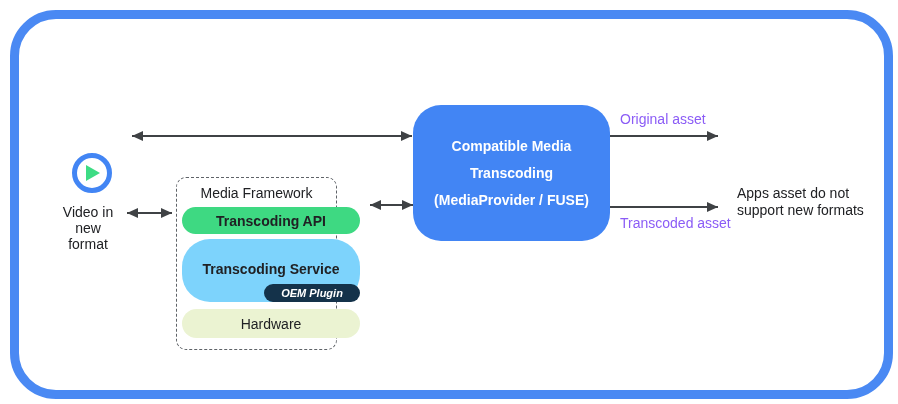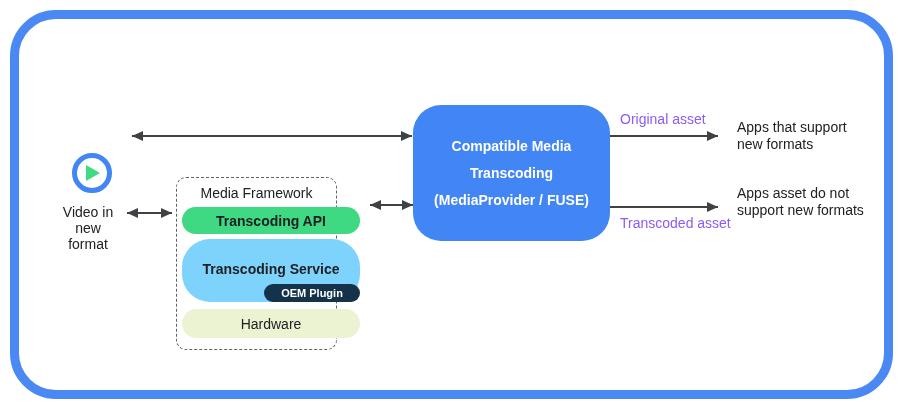--- a/index.html
+++ b/index.html
@@ -16,21 +16,21 @@
     border-left:14px solid #3ddc84;border-top:8px solid transparent;border-bottom:8px solid transparent;}
   
   .video-label{left:48px;top:204px;width:80px;text-align:center;font-size:14px;line-height:16px;white-space:pre-line;}
   
   .mf-box{left:176px;top:177px;width:161px;height:173px;border:1.5px dashed #5f6368;border-radius:10px;}
   .mf-title{left:0;top:7px;width:100%;text-align:center;font-size:14px;}
   .pill{position:absolute;display:flex;align-items:center;justify-content:center;box-sizing:border-box;}
   .pill-api{left:5px;top:29px;width:178px;height:27px;border-radius:14px;background:#3ed982;font-size:14px;font-weight:bold;}
   .pill-service{left:5px;top:61px;width:178px;height:63px;border-radius:28px;background:#7dd3fc;}
   .pill-service .svc-label{position:absolute;left:0;top:22px;width:100%;text-align:center;font-size:14px;font-weight:bold;}
-  .pill-oem{right:0;bottom:0;width:96px;height:18px;border-radius:9px;background:#14324a;color:#ffffff;font-size:11px;font-weight:bold;}
+  .pill-oem{right:0;bottom:0;width:96px;height:18px;border-radius:9px;background:#14324a;color:#ffffff;font-size:11px;font-weight:bold;font-style:italic;}
   .pill-hw{left:5px;top:131px;width:178px;height:29px;border-radius:15px;background:#ebf3d2;font-size:14px;}
   
   .blue-box{left:413px;top:105px;width:197px;height:136px;border-radius:28px;background:#4285f4;
     display:flex;align-items:center;justify-content:center;text-align:center;
     color:#ffffff;font-size:14px;font-weight:bold;line-height:27px;white-space:pre-line;}
   
   .arrow{position:absolute;height:2px;background:#3f4245;}
   .arrow::after{content:"";position:absolute;right:0;top:-4px;width:0;height:0;
     border-top:5px solid transparent;border-bottom:5px solid transparent;border-left:11px solid #3f4245;}
   .arrow.dbl::before{content:"";position:absolute;left:0;top:-4px;width:0;height:0;
@@ -69,18 +69,16 @@
 
   <div class="arrow dbl" style="left:132px;top:135px;width:280px;"></div>
   <div class="arrow dbl" style="left:127px;top:212px;width:45px;"></div>
   <div class="arrow dbl" style="left:370px;top:204px;width:43px;"></div>
   <div class="arrow" style="left:610px;top:135px;width:108px;"></div>
   <div class="arrow" style="left:610px;top:206px;width:108px;"></div>
 
   <div class="abs asset-label" style="left:620px;top:111px;">Original asset</div>
   <div class="abs asset-label" style="left:620px;top:215px;">Transcoded asset</div>
 
-  <div class="abs apps-label" style="left:737px;top:119px;">Apps that support
-new formats</div>
   <div class="abs apps-label" style="left:737px;top:185px;">Apps asset do not
 support new formats</div>
 
 </div>
 
 </body></html>

